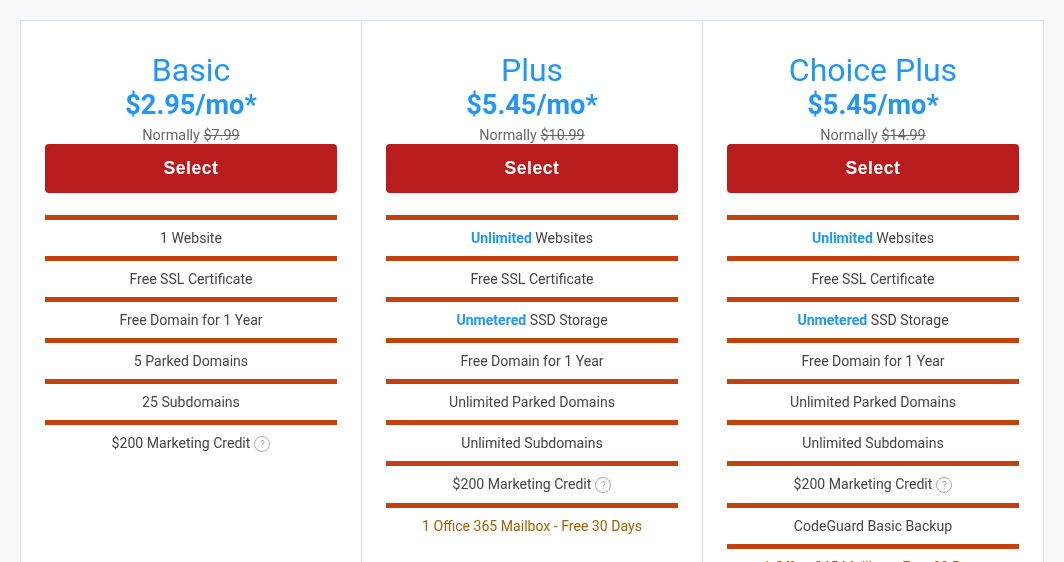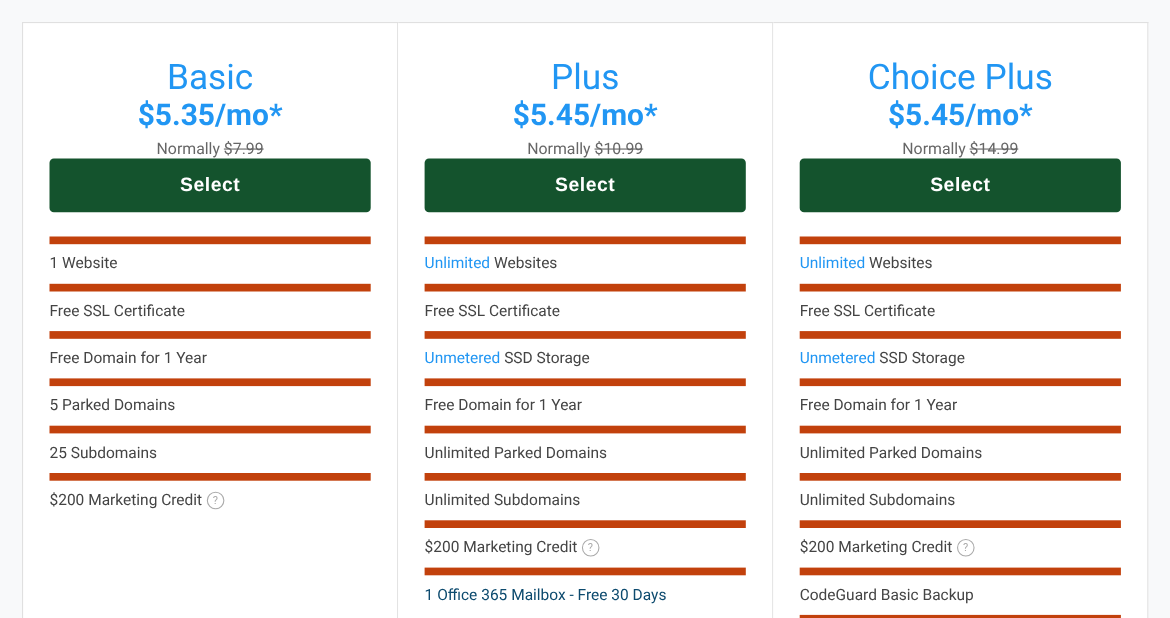--- a/index.html
+++ b/index.html
@@ -44,51 +44,52 @@
     }
     .plan-normal {
       font-size: 0.9rem;
       color: #666;
     }
     .plan-normal s {
       text-decoration: line-through;
       color: #666;
     }
     .select-btn {
-      background: #14532d;
+      background: #b91c1c;
       color: #fff;
       border: none;
       border-radius: 4px;
       padding: 14px 0;
       width: 100%;
       font-size: 1.1rem;
       font-weight: 600;
       cursor: pointer;
       margin-bottom: 22px;
       letter-spacing: 0.5px;
     }
     .features-list {
       width: 100%;
       list-style: none;
     }
     .features-list li {
       font-size: 0.88rem;
       color: #444;
+      text-align: center;
       padding: 10px 0;
-      border-top: 7px solid #c2410c;
+      border-top: 5px solid #c2410c;
     }
     .features-list li:last-child {
       border-bottom: none;
     }
     .highlight {
       color: #2196f3;
-      font-weight: 400;
+      font-weight: 700;
     }
     .link-like {
-      color: #0c4a6e;
+      color: #a16207;
       text-decoration: none;
     }
     .info-icon {
       display: inline-flex;
       align-items: center;
       justify-content: center;
       width: 16px;
       height: 16px;
       border: 1px solid #aaa;
       border-radius: 50%;
@@ -98,21 +99,21 @@
       vertical-align: middle;
       cursor: pointer;
     }
   </style>
 </head>
 <body>
 
 <div class="plans-container">
 <div class="plan-card">
       <div class="plan-title">Basic</div>
-      <div class="plan-price">$5.35/mo*</div>
+      <div class="plan-price">$2.95/mo*</div>
       <div class="plan-normal">Normally <s>$7.99</s></div>
       <button class="select-btn">Select</button>
       <ul class="features-list">
         <li>1 Website</li>
         <li>Free SSL Certificate</li>
         <li>Free Domain for 1 Year</li>
         <li>5 Parked Domains</li>
         <li>25 Subdomains</li>
         <li>$200 Marketing Credit<span class="info-icon">?</span></li>
       </ul>

